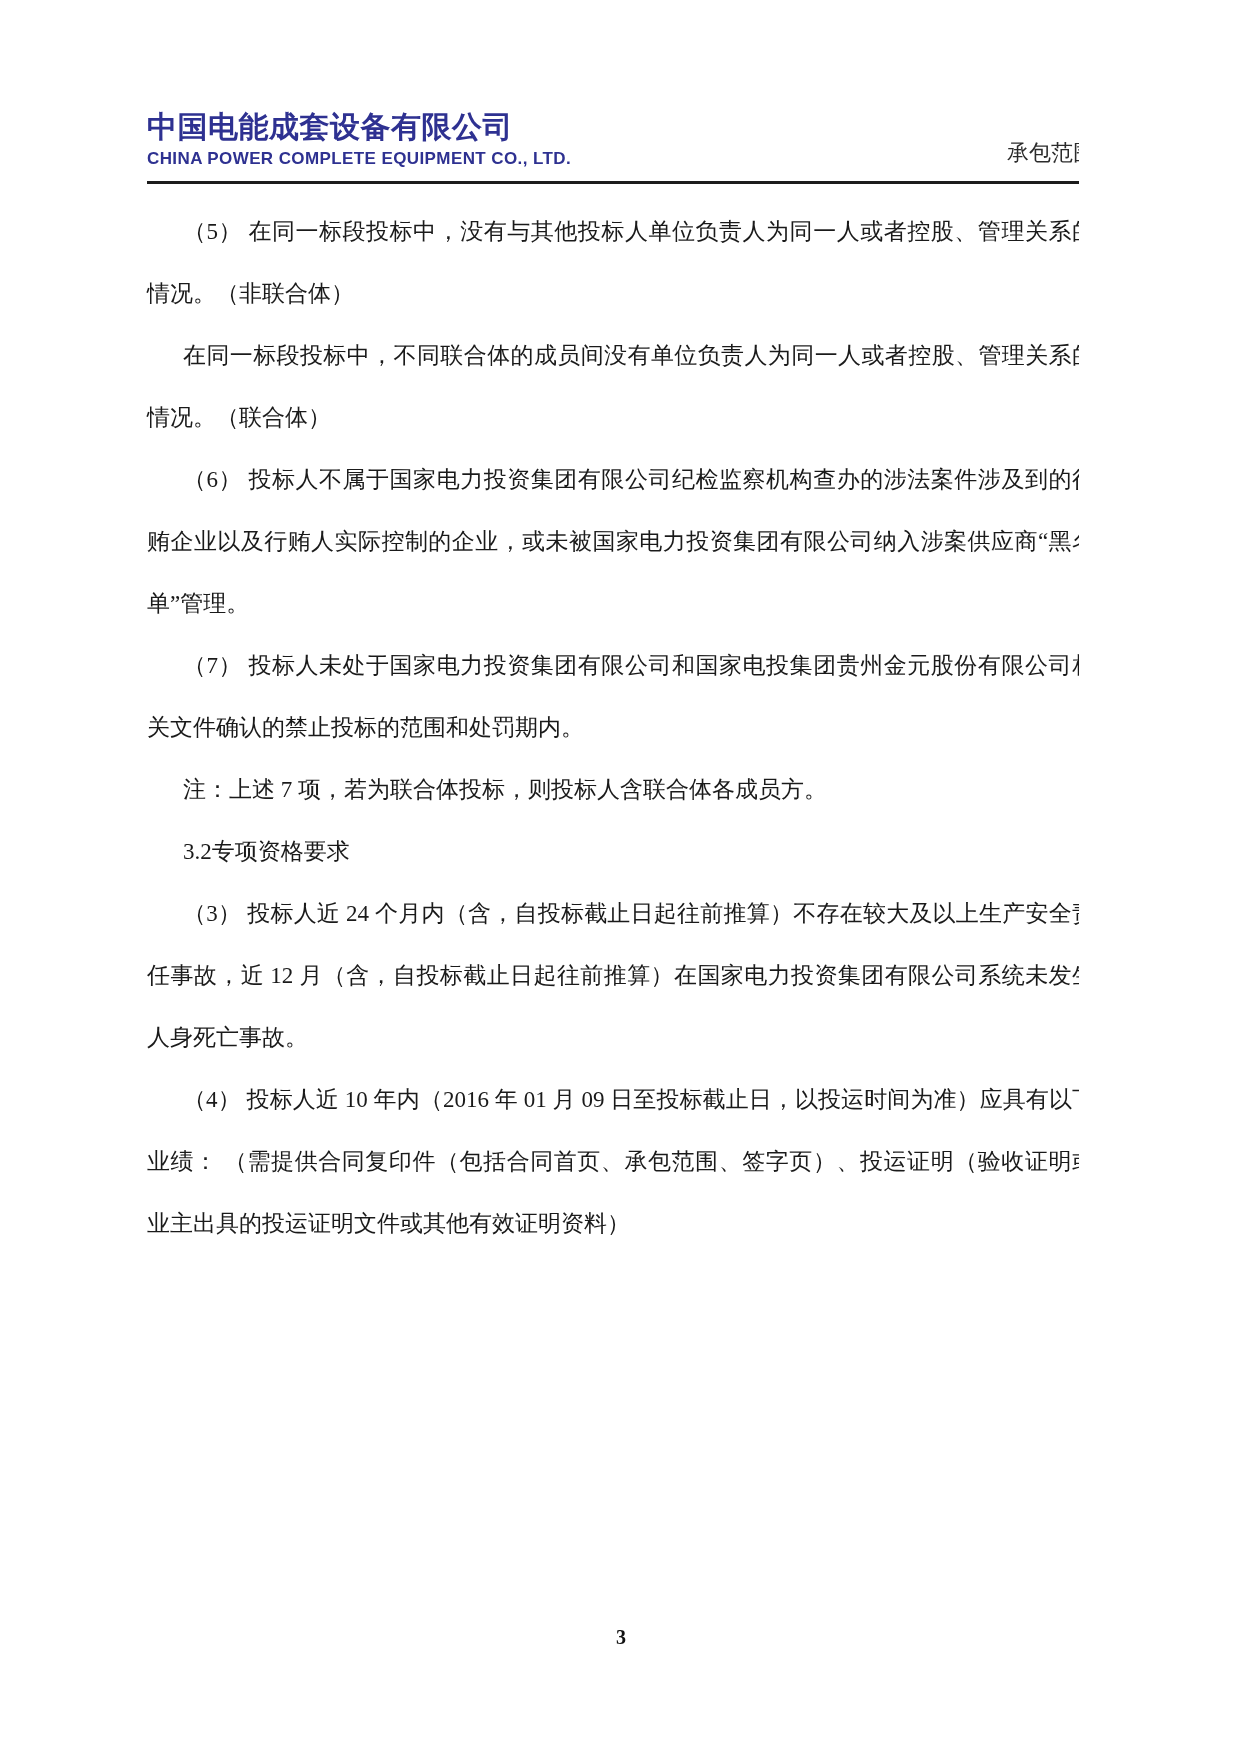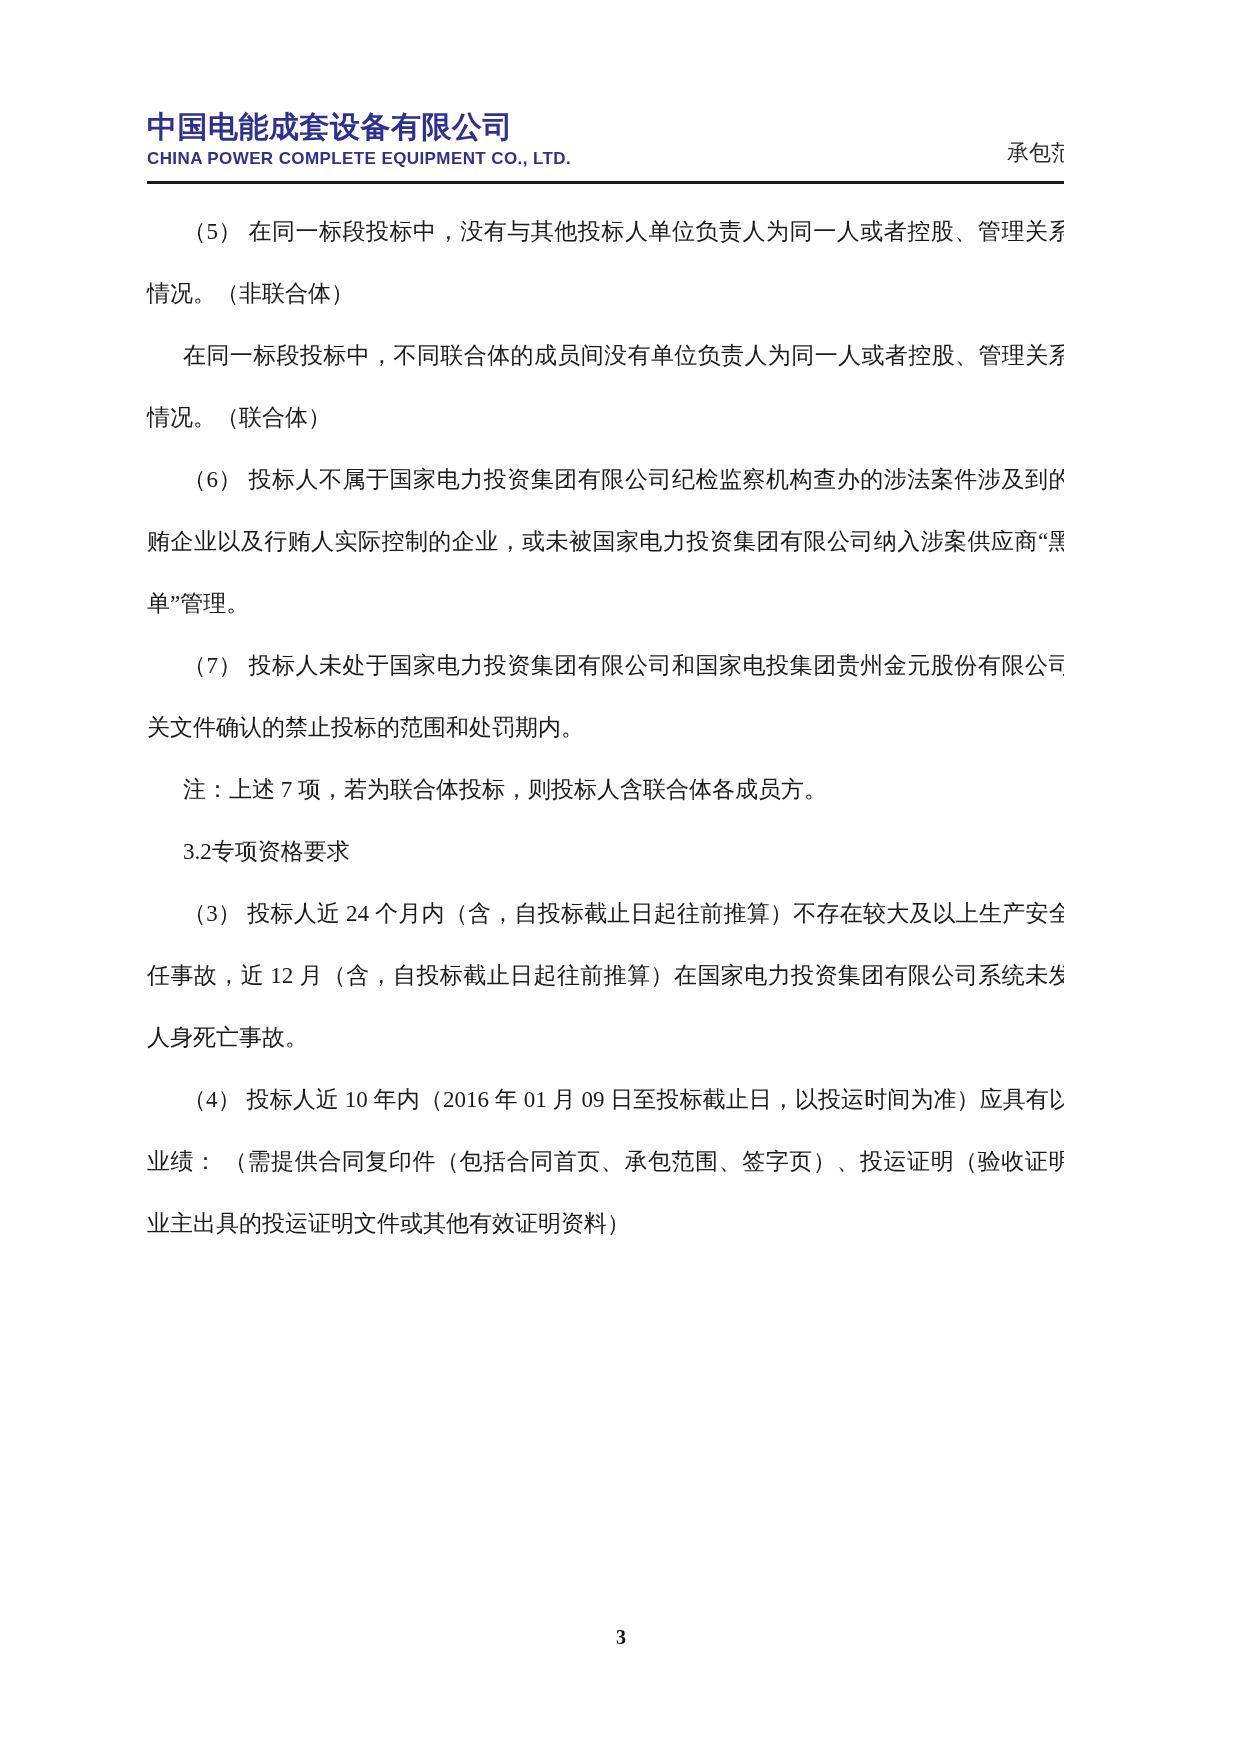--- a/index.html
+++ b/index.html
@@ -5,20 +5,21 @@
   :root { --logo-color: #2E3191; --ink: #1a1a1a; }
   html, body { margin: 0; padding: 0; background: #ffffff; }
   .page {
     position: relative;
     width: 1064px;
     height: 1753px;
     background: #ffffff;
     font-family: "Liberation Serif", "DejaVu Serif", serif;
     color: var(--ink);
     overflow: hidden;
+    padding-left: 15px;
   }
   .header {
     position: absolute;
     left: 147px;
     top: 110px;
     width: 948px;
   }
   .header-row {
     display: flex;
     justify-content: space-between;

